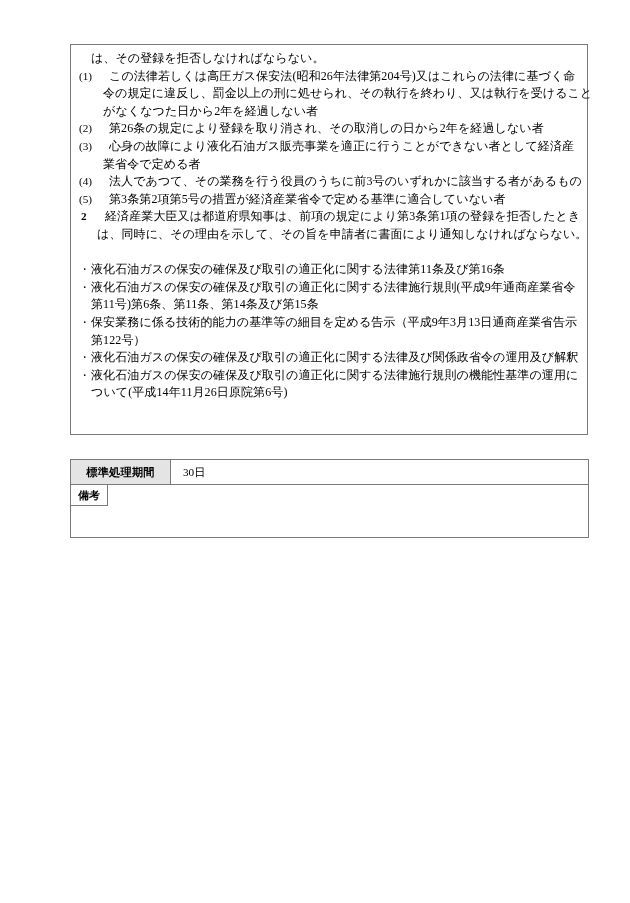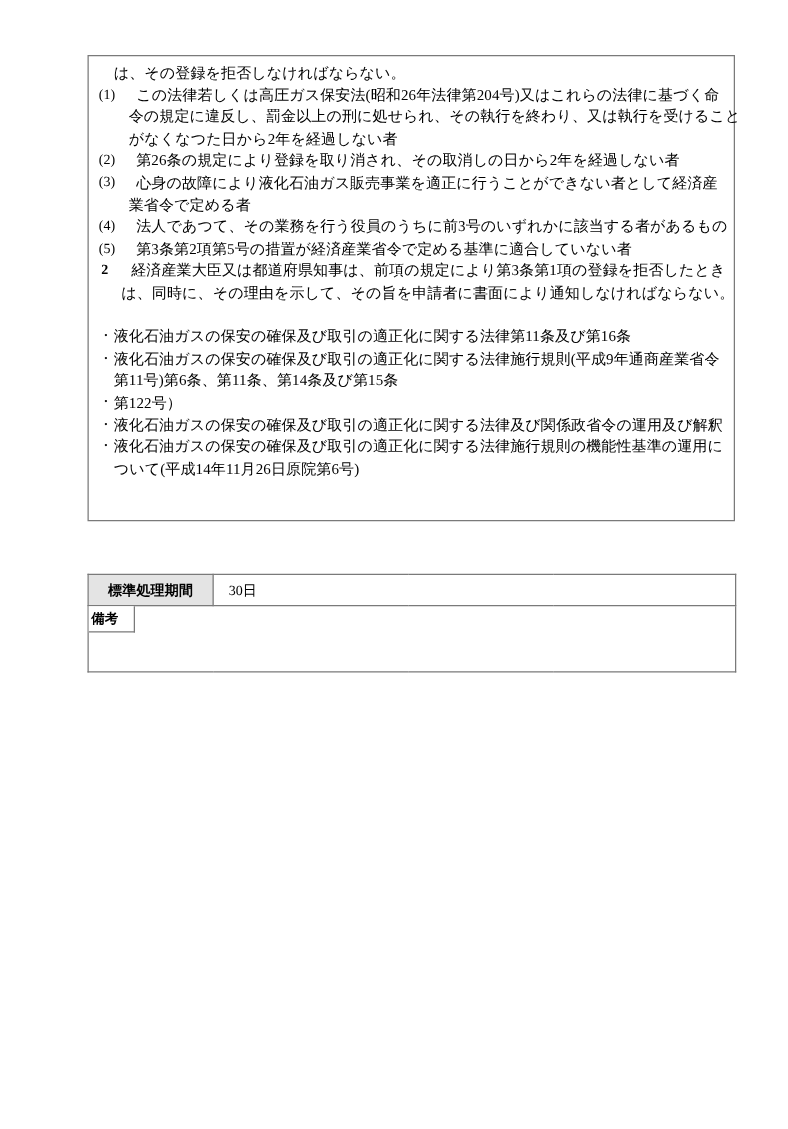--- a/index.html
+++ b/index.html
@@ -148,21 +148,21 @@
     position: relative;
   }
   .remarks-tag {
     display: inline-block;
     border: 1px solid #7a7a7a;
     border-top: 0;
     border-left: 0;
     background: #ffffff;
     font-weight: bold;
     font-size: 10.8px;
-    text-align: left;
+    text-align: center;
     width: 32px;
     height: 18px;
     line-height: 18px;
     box-sizing: content-box;
     padding: 1px 2px;
     position: absolute;
     left: 0;
     top: 0;
   }
 </style>
@@ -219,20 +219,21 @@
       </div>
 
       <div class="bullet-item">
         <span class="bullet">・</span>
         <div class="line">液化石油ガスの保安の確保及び取引の適正化に関する法律施行規則(平成9年通商産業省令</div>
         <div class="line">第11号)第6条、第11条、第14条及び第15条</div>
       </div>
 
       <div class="bullet-item">
         <span class="bullet">・</span>
+        <div class="line">保安業務に係る技術的能力の基準等の細目を定める告示（平成9年3月13日通商産業省告示</div>
         <div class="line">第122号）</div>
       </div>
 
       <div class="bullet-item">
         <span class="bullet">・</span>
         <div class="line">液化石油ガスの保安の確保及び取引の適正化に関する法律及び関係政省令の運用及び解釈</div>
       </div>
 
       <div class="bullet-item">
         <span class="bullet">・</span>

